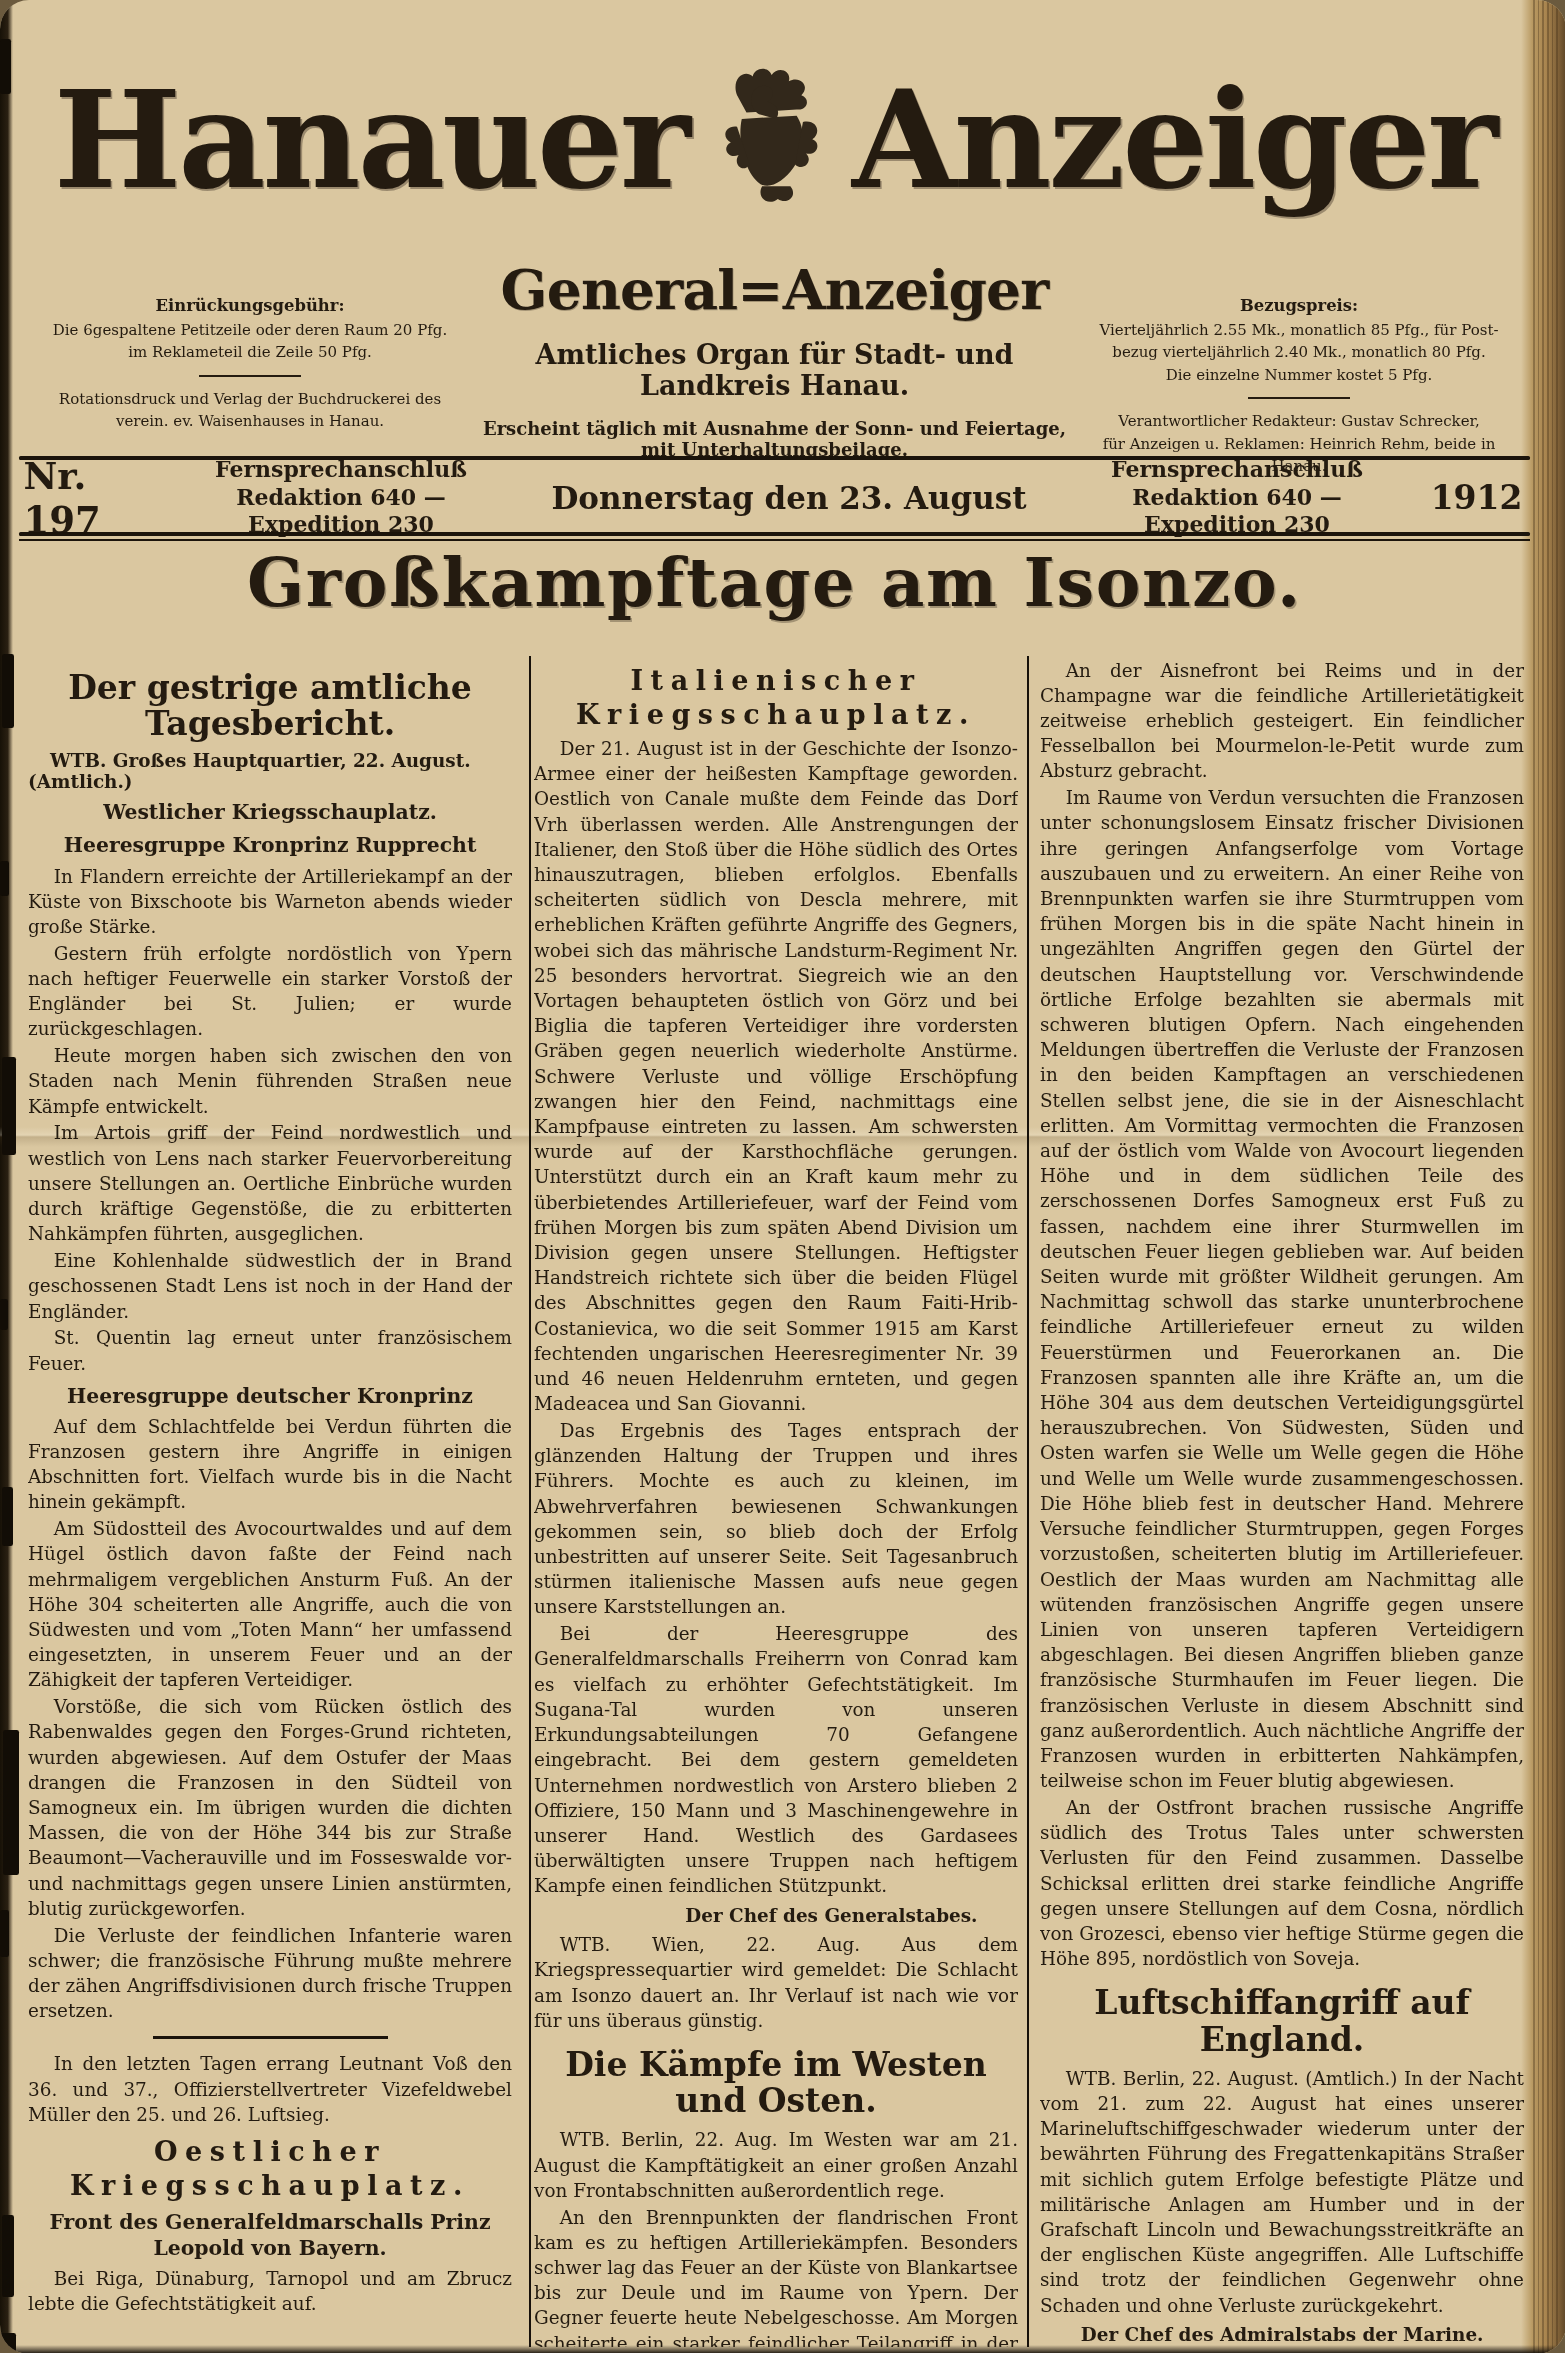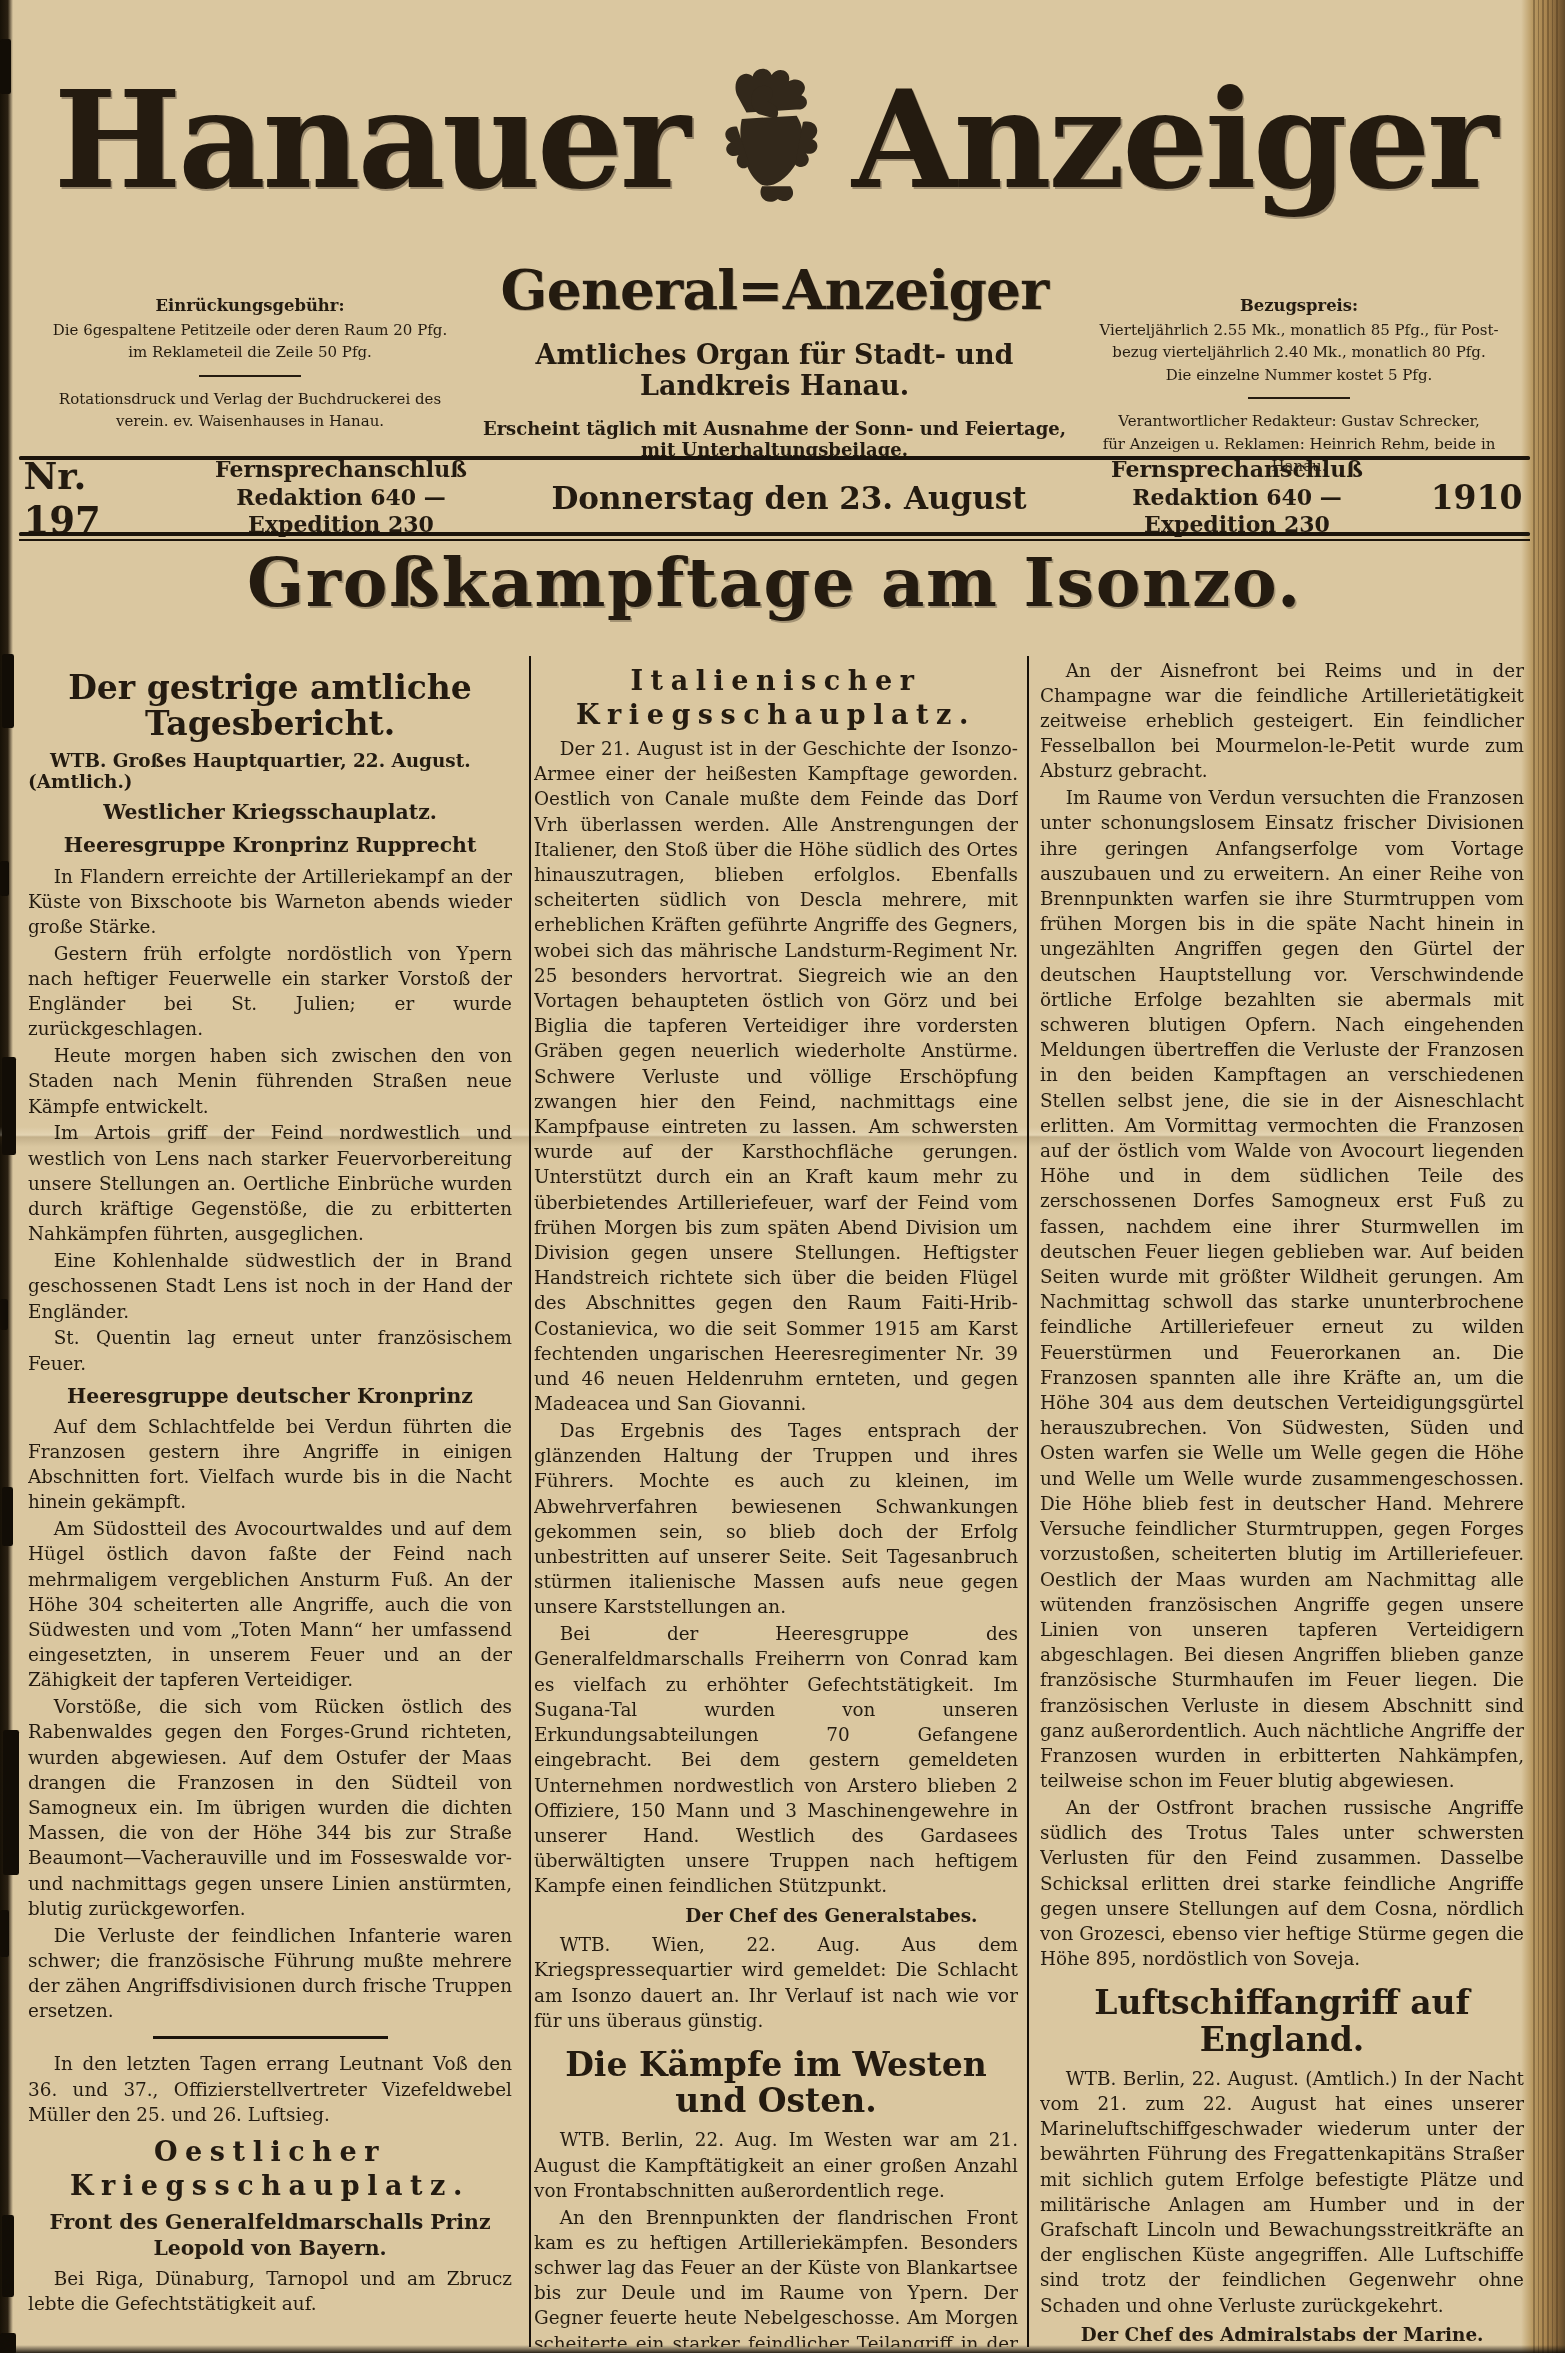--- a/index.html
+++ b/index.html
@@ -5,20 +5,21 @@
   html,body{margin:0;padding:0;background:#6b5a3e;}
   #page{
     position:relative;width:1566px;height:2354px;overflow:hidden;
     background:
       repeating-linear-gradient(0deg, rgba(120,95,55,.06) 0 2.3px, rgba(0,0,0,0) 2.3px 5.5px),
       linear-gradient(90deg,#cdb98d 0,#dcc9a2 3%,#e0cfa8 20%,#ddcba2 55%,#d8c59c 78%,#cdb queried88 92%,#c2ab7e 100%),
       #dac7a0;
     background-color:#dac7a0;
     color:#241b10;
     font-family:"DejaVu Serif","Liberation Serif",serif;
+    border-radius:29px;
   }
   
   .left-edge{position:absolute;left:0;top:0;width:12.5px;height:100%;background:linear-gradient(90deg,#171107 0,#2a2012 60%,rgba(42,32,18,0) 100%);}
   .edge-blob{position:absolute;background:#120d06;border-radius:2.3px;}
   .spine{position:absolute;right:0;top:0;width:45px;height:100%;
     background:linear-gradient(90deg,rgba(160,128,80,0) 0,#b99a63 25%,#a9854f 55%,#7c5e36 85%,#5d4526 100%);}
   .spine-lines{position:absolute;right:6.3px;top:0;width:27px;height:100%;
     background:repeating-linear-gradient(90deg,rgba(60,42,20,.35) 0 1.6px,rgba(0,0,0,0) 1.6px 4.7px);}
   .bottom-edge{position:absolute;left:0;bottom:0;width:100%;height:9.4px;background:linear-gradient(0deg,#15100a 0,rgba(21,16,10,0) 100%);}
   .crease{position:absolute;left:0;width:97%;height:20.4px;background:linear-gradient(0deg,rgba(0,0,0,0) 0,rgba(90,70,40,.18) 50%,rgba(255,250,235,.25) 60%,rgba(0,0,0,0) 100%);}
@@ -136,21 +137,21 @@
     <div class="issue-no">Nr. 197</div>
     <div class="phone-block">
       <div>Fernsprechanschluß</div>
       <div>Redaktion 640 — Expedition 230</div>
     </div>
     <div class="date-center fraktur">Donnerstag den 23. August</div>
     <div class="phone-block">
       <div>Fernsprechanschluß</div>
       <div>Redaktion 640 — Expedition 230</div>
     </div>
-    <div class="year">1910</div>
+    <div class="year">1912</div>
   </div>
   <div class="rule-thick" style="top:532px"></div>
   <div class="rule-thin" style="top:539px"></div>
 
   <div class="main-headline fraktur">Großkampftage am Isonzo.</div>
 
   <div class="columns" id="cols">
       <div class="col">
         <div class="article-head fraktur">Der gestrige amtliche Tagesbericht.</div>
         <p class="byline">WTB. Großes Hauptquartier, 22. August. (Amtlich.)</p>

